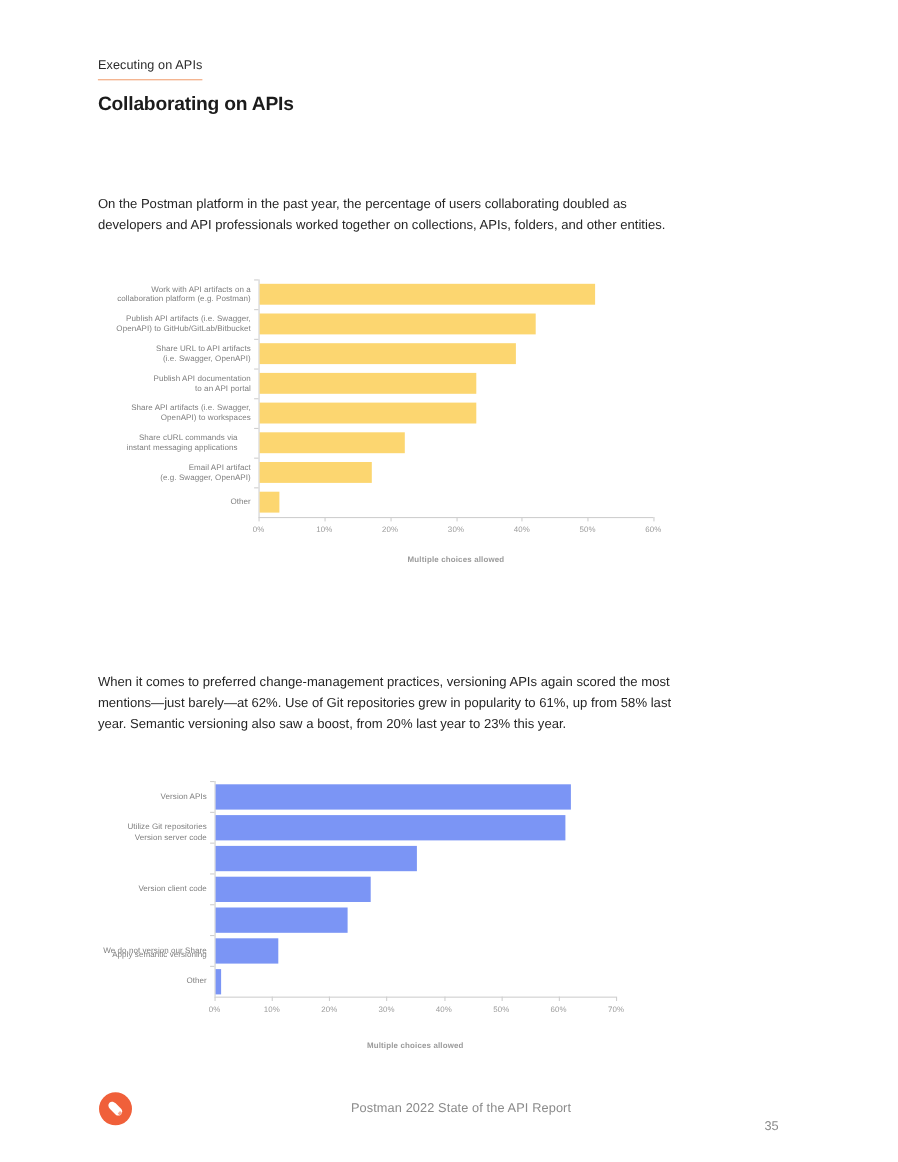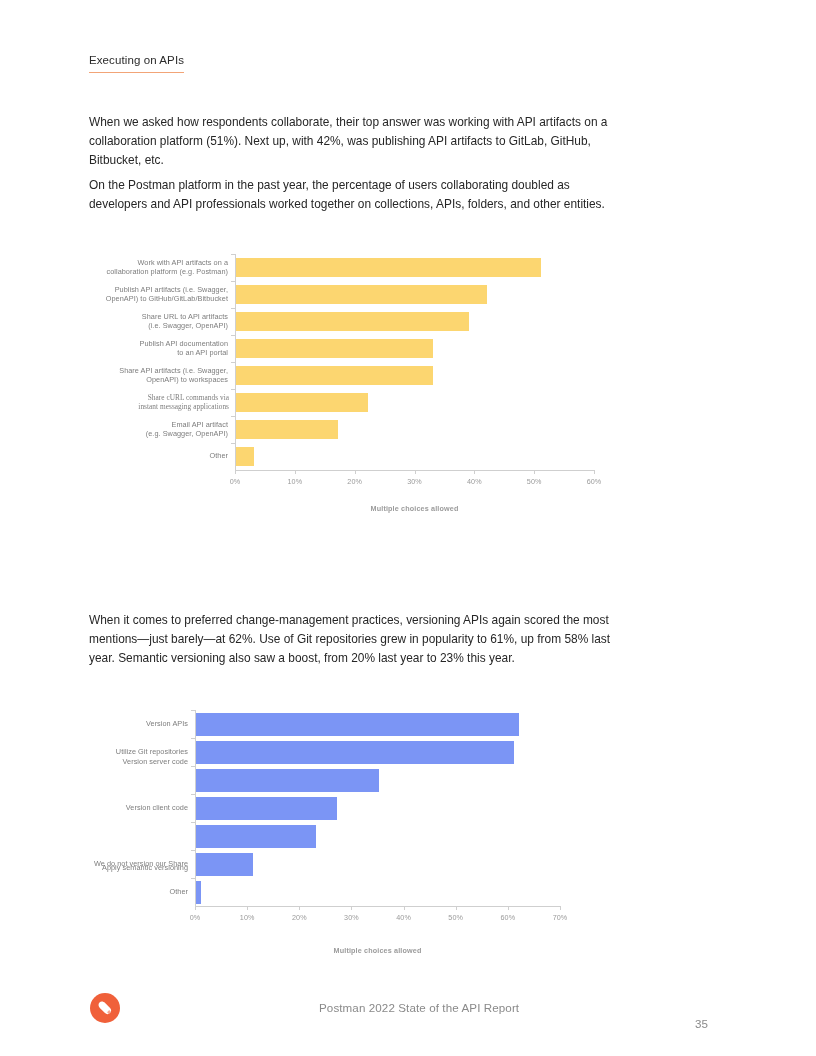--- a/index.html
+++ b/index.html
@@ -141,22 +141,22 @@
     margin-top: 16px;
   }
 </style>
 </head>
 <body>
 
 <div class="page">
 
   <div class="eyebrow">Executing on APIs</div>
 
-
-  <p class="para p1">When we asked how respondents collaborate, their top answer was working with API artifacts on a collaboration platform (51%). Next up, with 42%, was publishing API artifacts to GitLab, GitHub, Bitbucket, etc.</p>
+  <h1 class="h1 first">Collaborating on APIs</h1>
+
 
   <p class="para p2">On the Postman platform in the past year, the percentage of users collaborating doubled as developers and API professionals worked together on collections, APIs, folders, and other entities.</p>
 
   <div class="chart" id="chart1">
     <div class="plot">
         <div class="axis-line" style="left: 146px; top: 4px; width: 1px; height: 216px;"></div>
         <div class="axis-line" style="left: 146px; top: 220px; width: 359px; height: 1px;"></div>
         <div class="tick" style="left: 146px; top: 220px; height: 4px;"></div>
         <div class="xlabel" style="left: 146px; top: 227px;">0%</div>
         <div class="tick" style="left: 205.833px; top: 220px; height: 4px;"></div>
@@ -196,21 +196,21 @@
           <div>to an API portal</div>
         </div>
         <div class="ytick" style="left: 142px; top: 112px; width: 4px;"></div>
         <div class="bar" style="left: 147px; top: 115.75px; width: 197.45px; height: 19.5px; background: rgb(252, 214, 112);"></div>
         <div class="cat-label" style="right: 391px; width: 142px; top: 115.8px;">
           <div>Share API artifacts (i.e. Swagger,</div>
           <div>OpenAPI) to workspaces</div>
         </div>
         <div class="ytick" style="left: 142px; top: 139px; width: 4px;"></div>
         <div class="bar" style="left: 147px; top: 142.75px; width: 131.633px; height: 19.5px; background: rgb(252, 214, 112);"></div>
-        <div class="cat-label" style="right: 390px; width: 142px; top: 142.8px; font-family: Liberation Serif, serif;">
+        <div class="cat-label" style="right: 403px; width: 142px; top: 142.8px;">
           <div>Share cURL commands via</div>
           <div>instant messaging applications</div>
         </div>
         <div class="ytick" style="left: 142px; top: 166px; width: 4px;"></div>
         <div class="bar" style="left: 147px; top: 169.75px; width: 101.717px; height: 19.5px; background: rgb(252, 214, 112);"></div>
         <div class="cat-label" style="right: 391px; width: 142px; top: 169.8px;">
           <div>Email API artifact</div>
           <div>(e.g. Swagger, OpenAPI)</div>
         </div>
         <div class="ytick" style="left: 142px; top: 193px; width: 4px;"></div>

